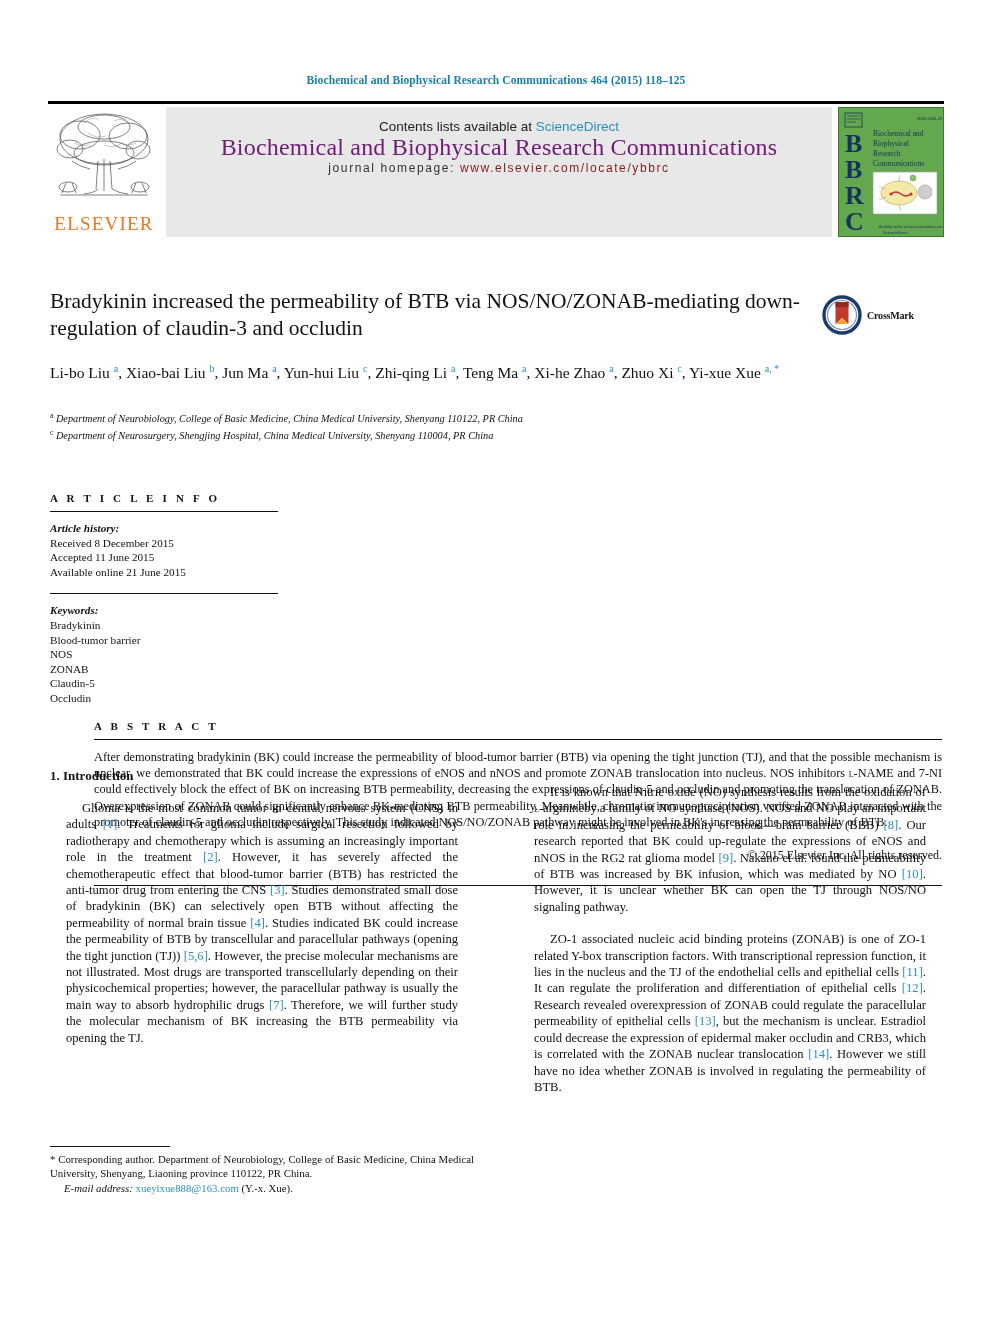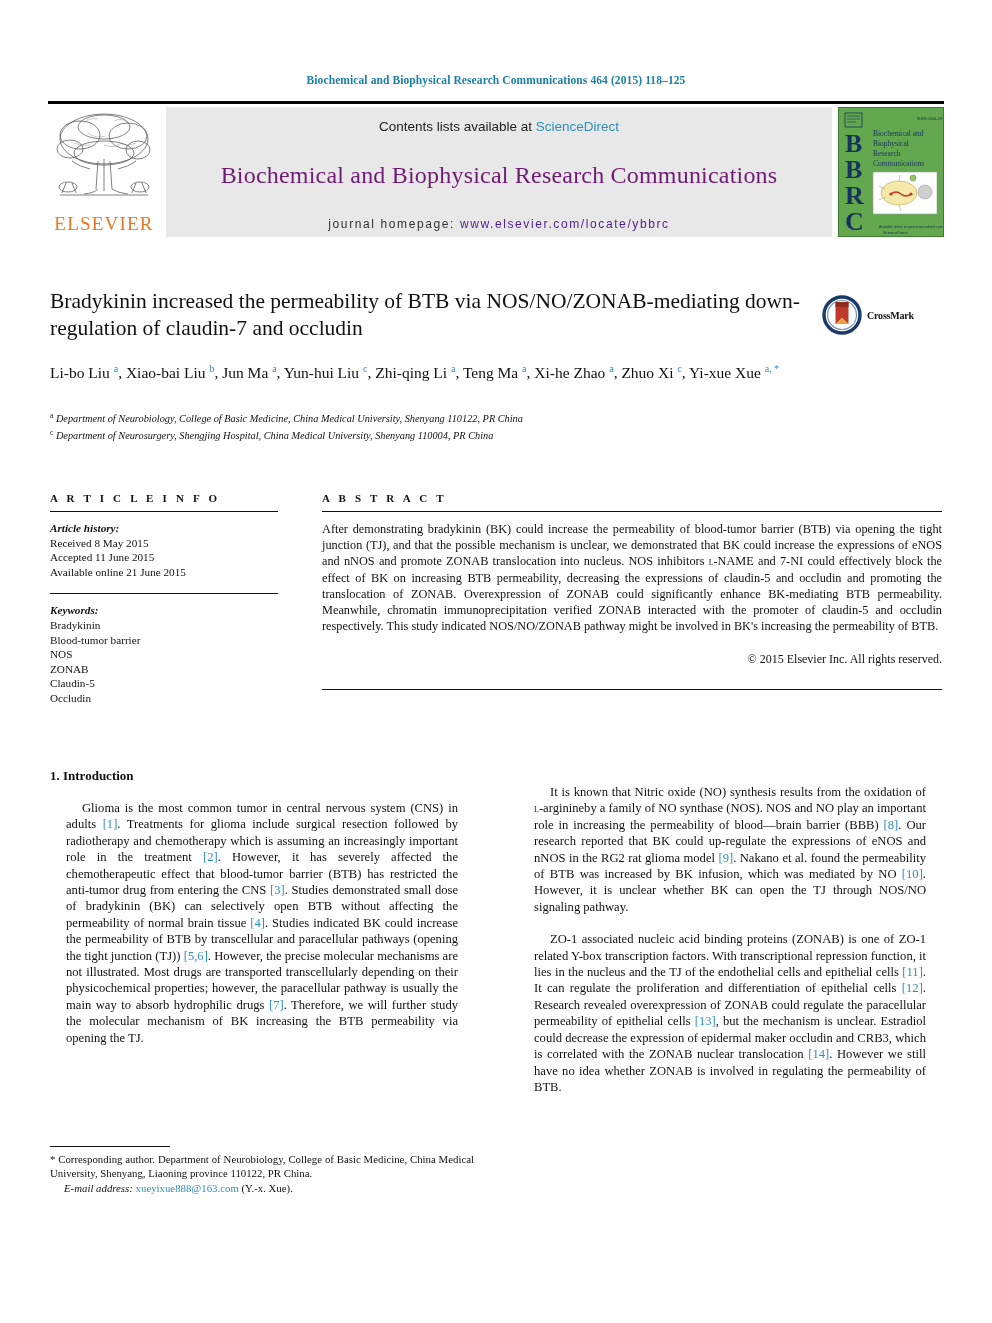--- a/index.html
+++ b/index.html
@@ -68,21 +68,21 @@
     letter-spacing: 1.2px;
     color: #e87722;
     margin-bottom: 2px;
     z-index: 2;
   }
   .mast-center {
     flex: 1 1 auto;
     background: #e8e8e8;
     display: flex;
     flex-direction: column;
-    justify-content: space-between;
+    justify-content: flex-start;
     align-items: center;
     padding: 12px 0 6px 0;
     margin-left: 6px;
     margin-right: 6px;
   }
   .contents-line {
     font-family: "Liberation Sans", sans-serif;
     font-size: 13.5px;
     color: #222;
   }
@@ -96,21 +96,21 @@
     letter-spacing: 0.2px;
     white-space: nowrap;
   }
   .homepage-line {
     font-family: "Liberation Sans", sans-serif;
     font-size: 12px;
     color: #333;
     letter-spacing: 1.6px;
   }
   .homepage-line .url {
-    color: #4c1d95;
+    color: #7f1d1d;
   }
   .cover-thumb {
     width: 104px;
     flex: 0 0 104px;
     background: #63a84f;
     border: 1px solid #3d7a30;
     position: relative;
     overflow: hidden;
   }
 
@@ -163,21 +163,21 @@
     color: #111;
   }
   .affiliations sup { font-style: normal; font-size: 7.5px; }
 
   
   .info-abstract {
     position: absolute;
     left: 50px; top: 492px;
     width: 892px;
     display: flex;
-    flex-direction: row;
+    flex-direction: column;
   }
   .col-info { width: 228px; flex: 0 0 228px; }
   .col-abstract { flex: 1 1 auto; margin-left: 44px; }
   .sec-label {
     font-family: "Liberation Serif", serif;
     font-weight: bold;
     font-size: 11px;
     letter-spacing: 3.2px;
     color: #111;
     margin-bottom: 7px;
@@ -365,21 +365,21 @@
           <path d="M40 78 l6 3 M40 92 l7 -3 M60 97 l2 6 M60 73 l1 -6" stroke="#8a8a8a" stroke-width="0.5"></path>
           <text x="40" y="120" font-family="Liberation Sans, sans-serif" font-size="3.4" fill="#16335e">Available online at www.sciencedirect.com</text>
           <text x="44" y="126" font-family="Liberation Sans, sans-serif" font-size="4" fill="#16335e">ScienceDirect</text>
         </svg>
       </div>
 
     </div>
   </div>
 
   <div class="title-block">
-    <h1 class="paper-title">Bradykinin increased the permeability of BTB via NOS/NO/ZONAB-mediating down-regulation of claudin-7 and occludin</h1>
+    <h1 class="paper-title">Bradykinin increased the permeability of BTB via NOS/NO/ZONAB-mediating down-regulation of claudin-3 and occludin</h1>
     <div class="authors">Li-bo Liu <sup>a</sup>, Xiao-bai Liu <sup>b</sup>, Jun Ma <sup>a</sup>, Yun-hui Liu <sup>c</sup>, Zhi-qing Li <sup>a</sup>, Teng Ma <sup>a</sup>, Xi-he Zhao <sup>a</sup>, Zhuo Xi <sup>c</sup>, Yi-xue Xue <sup>a, *</sup></div>
   </div>
 
   <div class="crossmark">
     <svg width="40" height="40" viewBox="0 0 40 40">
       <circle cx="20" cy="20" r="18" fill="#ffffff" stroke="#1b3a6b" stroke-width="3.4"></circle>
       <circle cx="20" cy="20" r="14.5" fill="#ffffff" stroke="#7e97bb" stroke-width="1.2"></circle>
       <path d="M13.5 7 h13 v22 l-6.5 -6 l-6.5 6 z" fill="#c0392b"></path>
       <path d="M13.5 7 h13 v5 h-13 z" fill="#8f2a1e"></path>
       <path d="M20 23 l6.5 6 h-13 z" fill="#e8a33d"></path>
@@ -392,21 +392,21 @@
     <div><sup>c</sup> <span>Department of Neurosurgery, Shengjing Hospital, China Medical University, Shenyang 110004, PR China</span></div>
   </div>
 
   <div class="info-abstract">
 
     <div class="col-info">
       <div class="sec-label">A R T I C L E  I N F O</div>
       <div class="rule"></div>
       <div class="info-group">
         <div class="ital">Article history:</div>
-        <div>Received 8 May 2015</div>
+        <div>Received 8 December 2015</div>
         <div>Accepted 11 June 2015</div>
         <div>Available online 21 June 2015</div>
       </div>
       <div class="info-sep"></div>
       <div class="info-group">
         <div class="ital">Keywords:</div>
         <div>Bradykinin</div>
         <div>Blood-tumor barrier</div>
         <div>NOS</div>
         <div>ZONAB</div>

